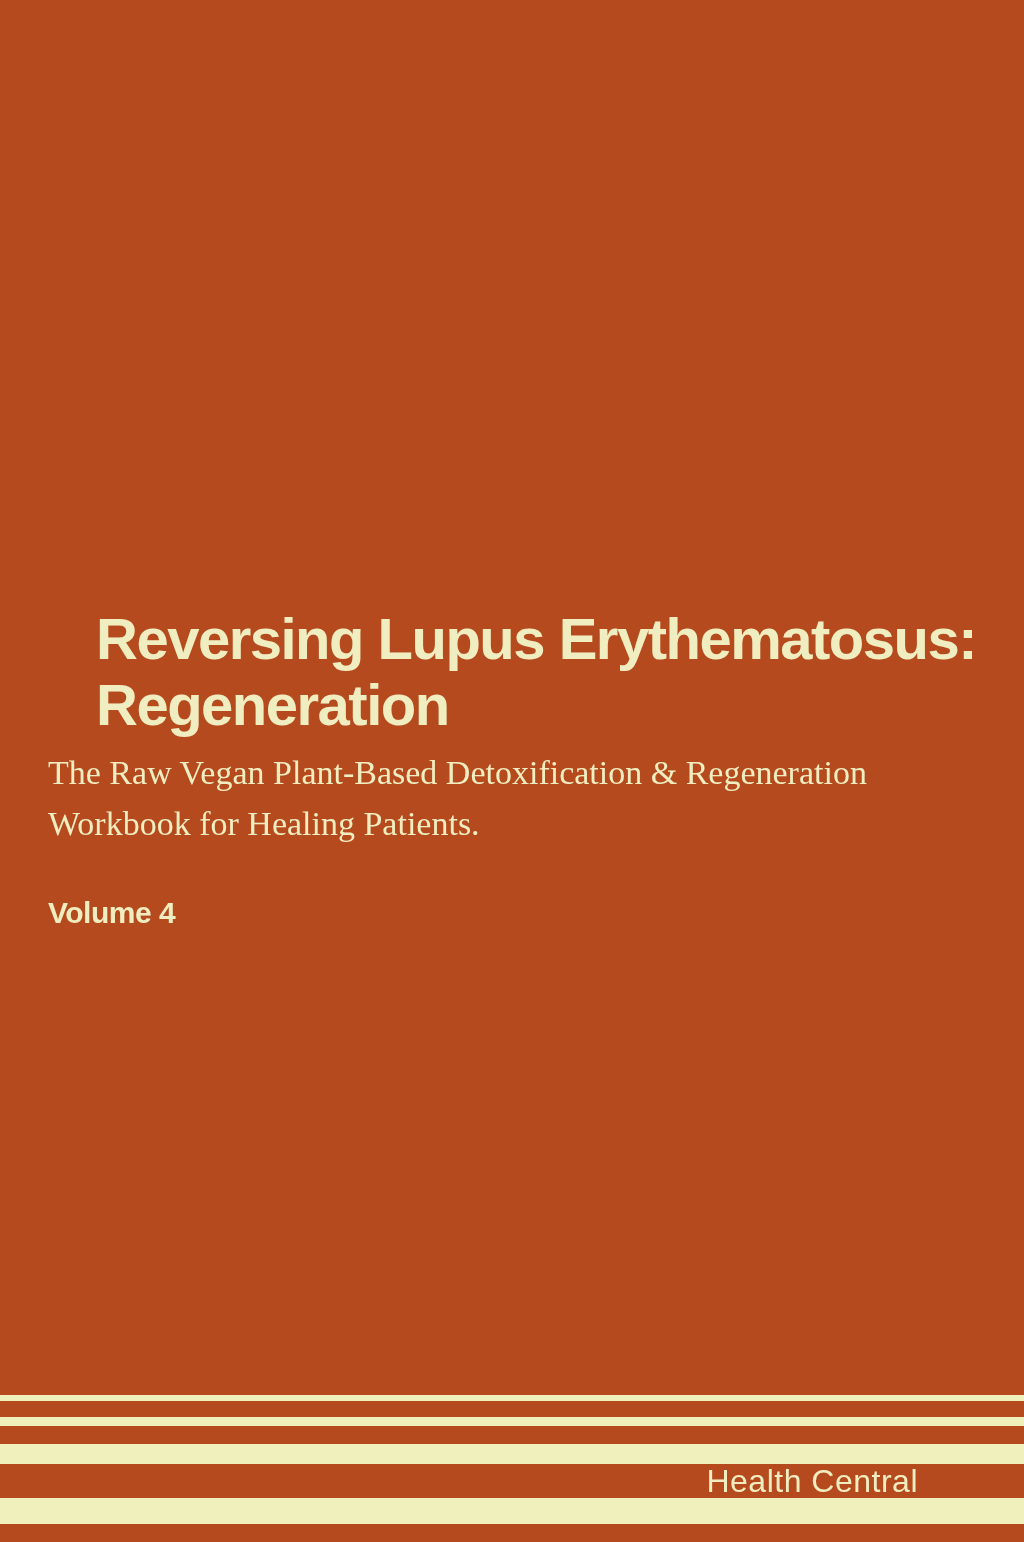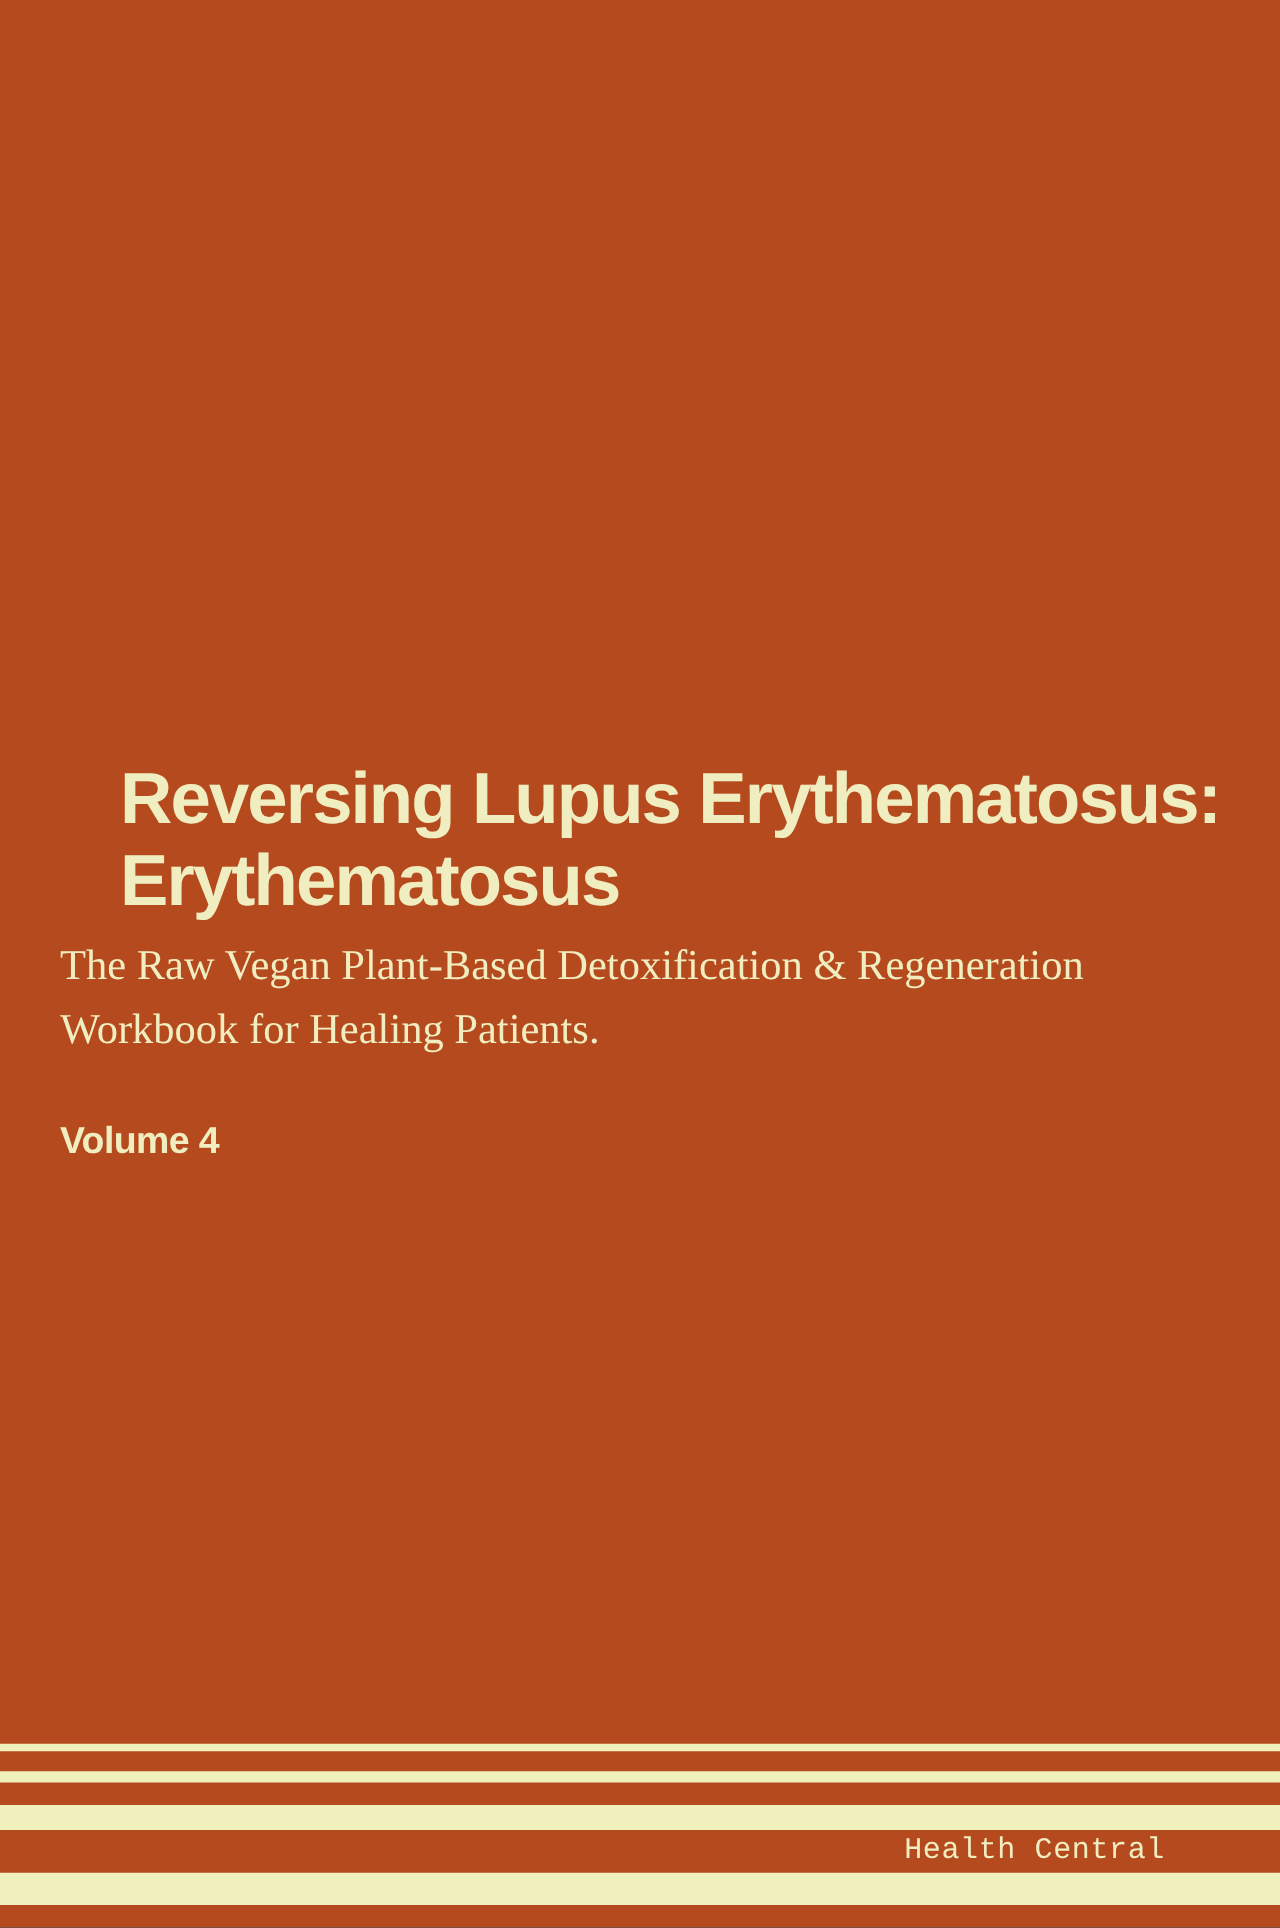--- a/index.html
+++ b/index.html
@@ -70,37 +70,37 @@
   .publisher-band {
     position: absolute;
     left: 0;
     top: 1464px;
     width: 1024px;
     height: 34px;
     background: var(--bg);
   }
   .publisher {
     position: absolute;
-    right: 92px;
+    right: 106px;
     top: 4px;
     color: var(--text);
-    font-family: Liberation Mono, monospace;
-    font-size: 24px;
+    font-family: Liberation Sans, sans-serif;
+    font-size: 32px;
     line-height: 26px;
     letter-spacing: 0.5px;
   }
 </style>
 </head>
 <body>
 
 <div class="cover">
 
   <div class="title-block">
     <div class="title-line">Reversing Lupus Erythematosus:</div>
-    <div class="title-line">Erythematosus</div>
+    <div class="title-line">Regeneration</div>
   </div>
 
   <div class="subtitle-block">
     <div class="subtitle-line">The Raw Vegan Plant-Based Detoxification &amp; Regeneration</div>
     <div class="subtitle-line">Workbook for Healing Patients.</div>
   </div>
 
   <div class="volume">Volume 4</div>
 
   <div class="stripe stripe-1"></div>

